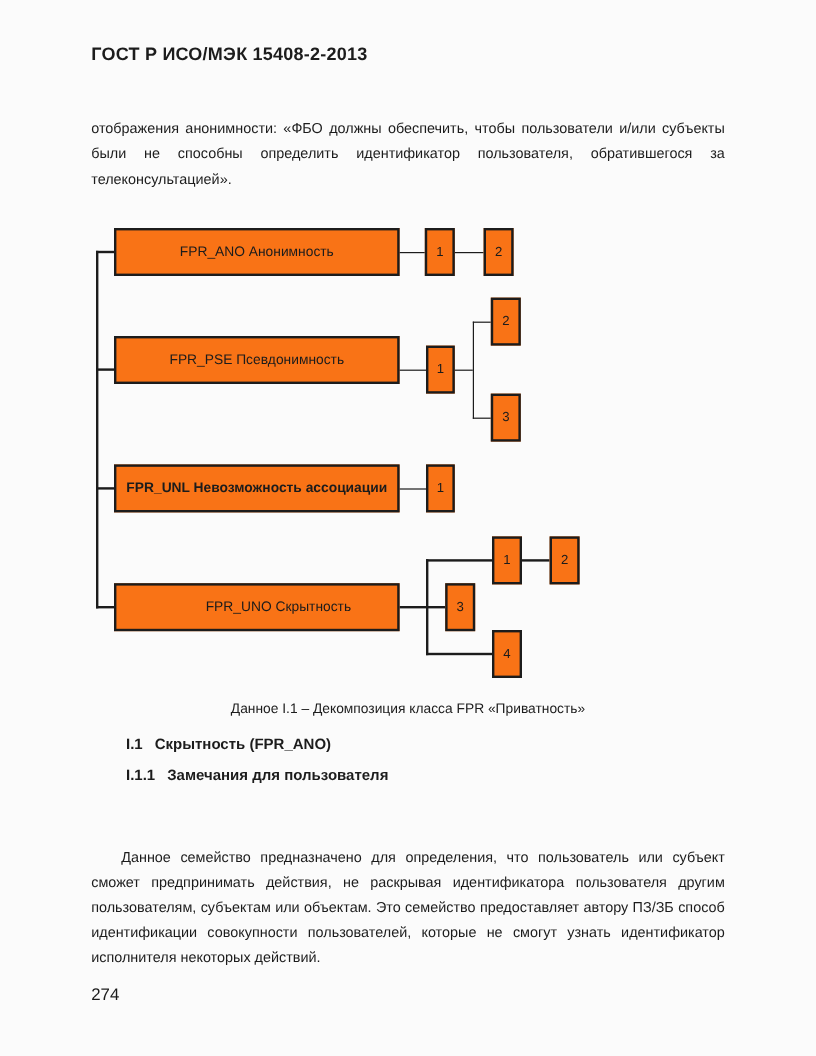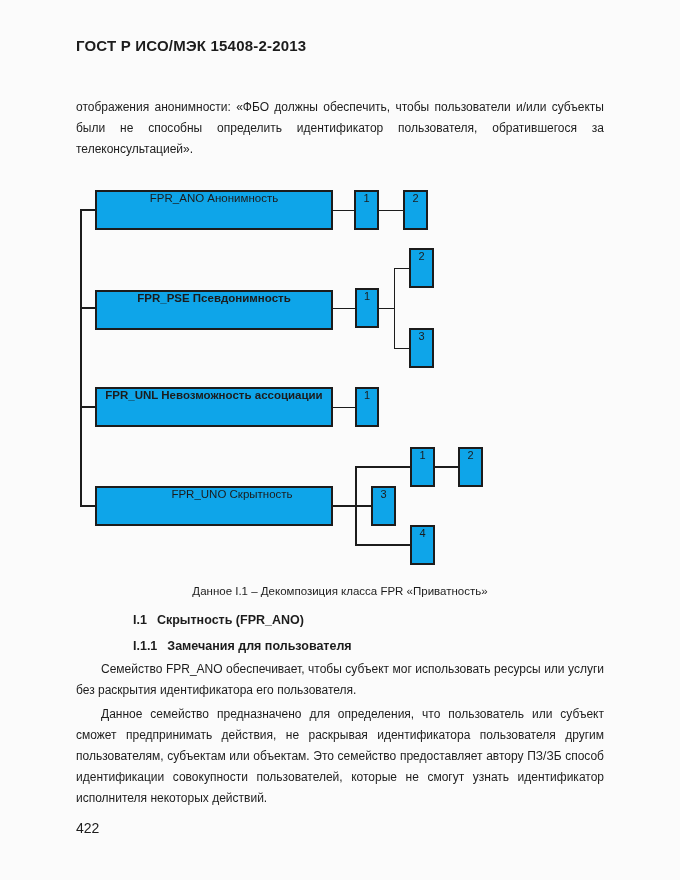--- a/index.html
+++ b/index.html
@@ -28,40 +28,40 @@
   .p4 { top:704px; text-indent:25px; }
 
   .fig-caption {
     position:absolute; top:585px; left:76px; width:528px;
     text-align:center; font-size:11.5px;
   }
   .sec-h {
     position:absolute; left:105px;
     font-size:12.5px; font-weight:bold;
   }
-  .sec-h .num { margin-right:10px;margin-left:28px; }
+  .sec-h .num { margin-right:10px; }
   .h-s1  { top:613px; }
   .h-s11 { top:639px; }
 
   .page-number {
     position:absolute; top:820px; left:76px;
     font-size:14px;
   }
 
   
   .fig { position:absolute; top:185px; left:0; width:680px; height:395px; }
 
   .bx {
     position:absolute; box-sizing:border-box;
-    border:2px solid #1c1c1c; background:#0ea5e9;
-    display:flex; align-items:flex-start; justify-content:center;
+    border:2px solid #1c1c1c; background:#f97316;
+    display:flex; align-items:center; justify-content:center;
   }
   .main-bx { left:95px; width:238px; height:40px; font-size:11.5px; }
   .ano-main { top:5px; }
-  .pse-main { top:105px;font-weight:bold; }
+  .pse-main { top:95px; }
   .unl-main { top:202px;font-weight:bold; }
   .uno-main { top:301px;padding-left:36px; }
 
   .n-bx { width:25px; height:40px; font-size:11px; }
   .ano-1 { left:354px; top:5px; }
   .ano-2 { left:403px; top:5px; }
   .pse-1 { left:355px; top:103px; width:24px; }
   .pse-2 { left:409px; top:63px; }
   .pse-3 { left:409px; top:143px; }
   .unl-1 { left:355px; top:202px; width:24px; }
@@ -173,18 +173,17 @@
 
   <div class="fig-caption">Данное I.1 – Декомпозиция класса FPR «Приватность»</div>
 
   <div class="sec-h h-s1">
     <span class="num">I.1</span><span>Скрытность (FPR_ANO)</span>
   </div>
   <div class="sec-h h-s11">
     <span class="num">I.1.1</span><span>Замечания для пользователя</span>
   </div>
 
-  <div class="para p3">Семейство FPR_ANO обеспечивает, чтобы субъект мог использовать ресурсы или услуги без раскрытия идентификатора его пользователя.</div>
   <div class="para p4">Данное семейство предназначено для определения, что пользователь или субъект сможет предпринимать действия, не раскрывая идентификатора пользователя другим пользователям, субъектам или объектам. Это семейство предоставляет автору ПЗ/ЗБ способ идентификации совокупности пользователей, которые не смогут узнать идентификатор исполнителя некоторых действий.</div>
 
-  <div class="page-number">422</div>
+  <div class="page-number">274</div>
 
 </div>
 
 </body></html>

